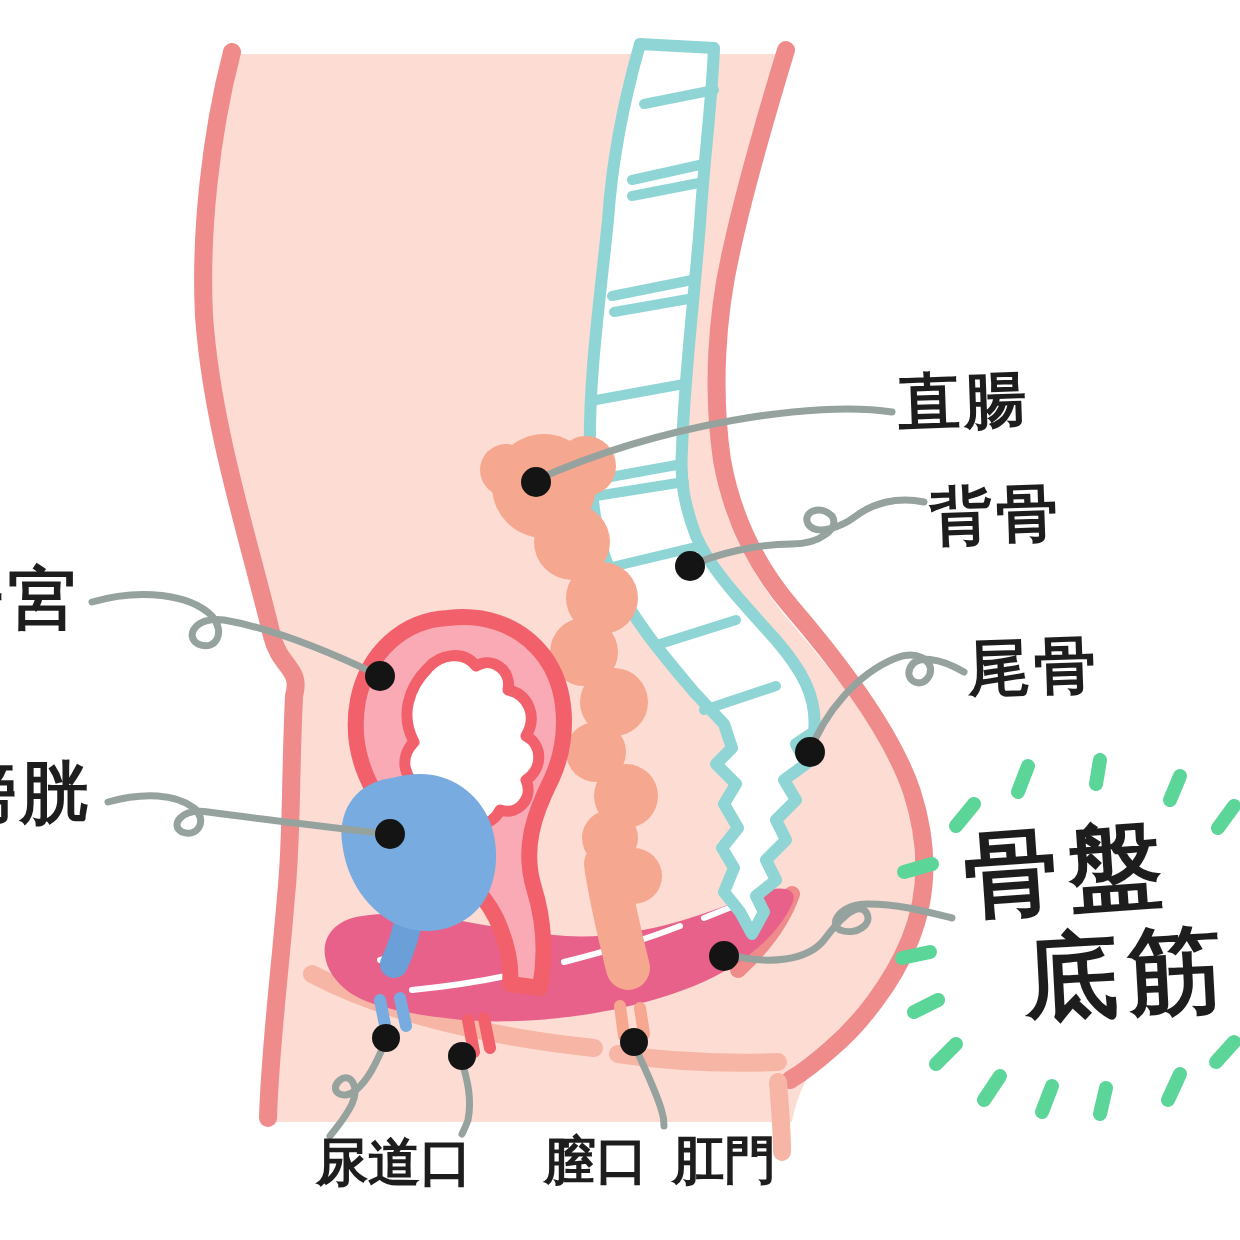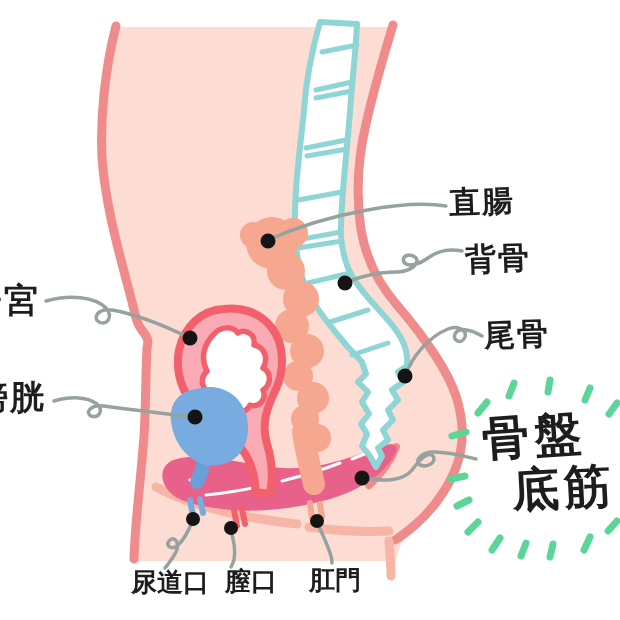--- a/index.html
+++ b/index.html
@@ -5,21 +5,21 @@
   html,body{margin:0;padding:0;background:#ffffff;}
   body{width:620px;height:620px;overflow:hidden;position:relative;
        font-family:"DejaVu Sans","Liberation Sans",sans-serif;}
   .stage{position:absolute;left:0;top:0;width:620px;height:620px;}
   svg{position:absolute;left:0;top:0;}
   .lbl{position:absolute;color:#1d1d1d;font-weight:700;line-height:1;
        white-space:nowrap;letter-spacing:2px;}
   .lbl-big{font-size:47px;letter-spacing:5px;font-weight:800;}
   .lbl-mid{font-size:31px;}
   .lbl-side{font-size:34px;}
-  .lbl-small{font-size:26px;letter-spacing:0px;}
+  .lbl-small{font-size:26px;letter-spacing:0px;margin-left:27px;}
 </style>
 </head>
 <body>
 
 <div class="stage">
 <svg width="620" height="620" viewBox="0 0 620 620">
 
   <g>
     <path fill="#fcdcd3" d="M117,27 C106,68 101,118 103,158 C107,214 125,268 137,318
          C141,332 152,332 148,346 C146,390 147,420 144,448
@@ -177,15 +177,15 @@
 </svg>
 
 <div class="lbl lbl-side" style="left:-32px;top:283px;">子宮</div>
 <div class="lbl lbl-side" style="left:-26px;top:380px;">膀胱</div>
 <div class="lbl lbl-mid" style="left:449px;top:186px;transform:rotate(-2deg);">直腸</div>
 <div class="lbl lbl-mid" style="left:465px;top:243px;transform:rotate(-2deg);">背骨</div>
 <div class="lbl lbl-mid" style="left:484px;top:319px;transform:rotate(-2deg);">尾骨</div>
 <div class="lbl lbl-big" style="left:482px;top:412px;transform:rotate(-4deg);">骨盤</div>
 <div class="lbl lbl-big" style="left:512px;top:464px;transform:rotate(-3deg);">底筋</div>
 <div class="lbl lbl-small" style="left:131px;top:569px;">尿道口</div>
-<div class="lbl lbl-small" style="left:225px;top:568px;">膣口</div>
+<div class="lbl lbl-small" style="left:245px;top:568px;">膣口</div>
 <div class="lbl lbl-small" style="left:309px;top:568px;font-family:Liberation Serif, serif;">肛門</div>
 </div>
 
 </body></html>

